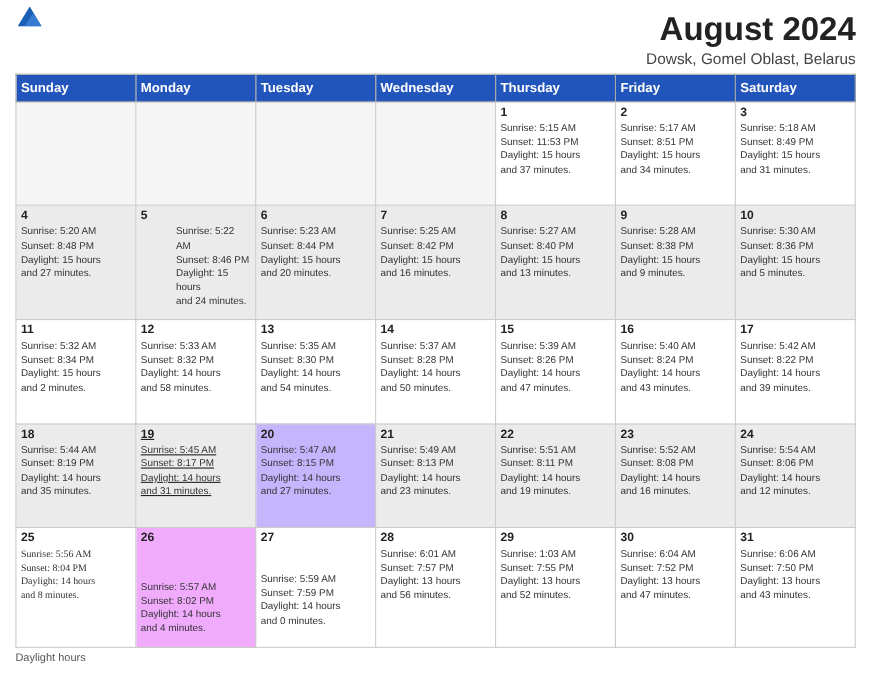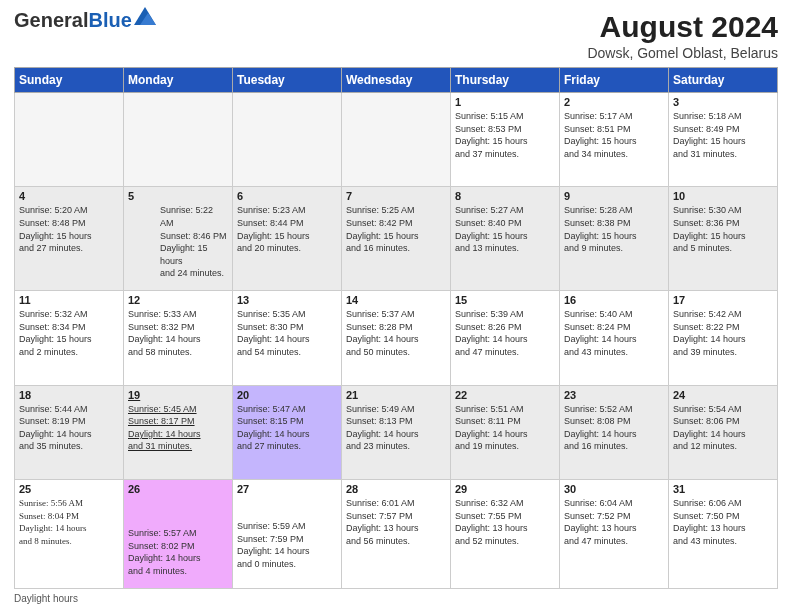--- a/index.html
+++ b/index.html
@@ -94,23 +94,20 @@
       text-align: left;
     }
   </style>
 </head>
 <body>
 
 <div class="page">
   <div class="header">
     <div class="logo">
       <div style="display:flex;align-items:center;">
-        <div style="font-size:20px;font-weight:bold;line-height:1;">
-          <span style="color:#333;">General</span><span style="color:#1a5fb4;">Blue</span>
-        </div>
         <div style="margin-left:2px;margin-top:-4px;">
           <svg width="22" height="18" viewBox="0 0 22 18">
             <polygon points="0,18 11,0 22,18" fill="#1a5fb4"></polygon>
             <polygon points="6,18 14,6 22,18" fill="#4488dd" opacity="0.7"></polygon>
           </svg>
         </div>
       </div>
     </div>
     <div class="title-block">
       <div class="month-year">August 2024</div>
@@ -132,21 +129,21 @@
     </thead>
     <tbody id="calendar-body">
     <tr>
           <td class="empty"></td>
           <td class="empty"></td>
           <td class="empty"></td>
           <td class="empty"></td>
           <td style="background: rgb(255, 255, 255);">
             <span class="day-num">1</span>
             <div class="day-info" style="white-space: pre-line;">Sunrise: 5:15 AM
-Sunset: 8:53 PM
+Sunset: 11:53 PM
 Daylight: 15 hours
 and 37 minutes.</div>
           </td>
           <td style="background: rgb(255, 255, 255);">
             <span class="day-num">2</span>
             <div class="day-info" style="white-space: pre-line;">Sunrise: 5:17 AM
 Sunset: 8:51 PM
 Daylight: 15 hours
 and 34 minutes.</div>
           </td>
@@ -335,21 +332,21 @@
           </td>
           <td style="background: rgb(255, 255, 255);">
             <span class="day-num">28</span>
             <div class="day-info" style="white-space: pre-line;">Sunrise: 6:01 AM
 Sunset: 7:57 PM
 Daylight: 13 hours
 and 56 minutes.</div>
           </td>
           <td style="background: rgb(255, 255, 255);">
             <span class="day-num">29</span>
-            <div class="day-info" style="white-space: pre-line;">Sunrise: 6:32 AM
+            <div class="day-info" style="white-space: pre-line;">Sunrise: 1:03 AM
 Sunset: 7:55 PM
 Daylight: 13 hours
 and 52 minutes.</div>
           </td>
           <td style="background: rgb(255, 255, 255);">
             <span class="day-num">30</span>
             <div class="day-info" style="white-space: pre-line;">Sunrise: 6:04 AM
 Sunset: 7:52 PM
 Daylight: 13 hours
 and 47 minutes.</div>

